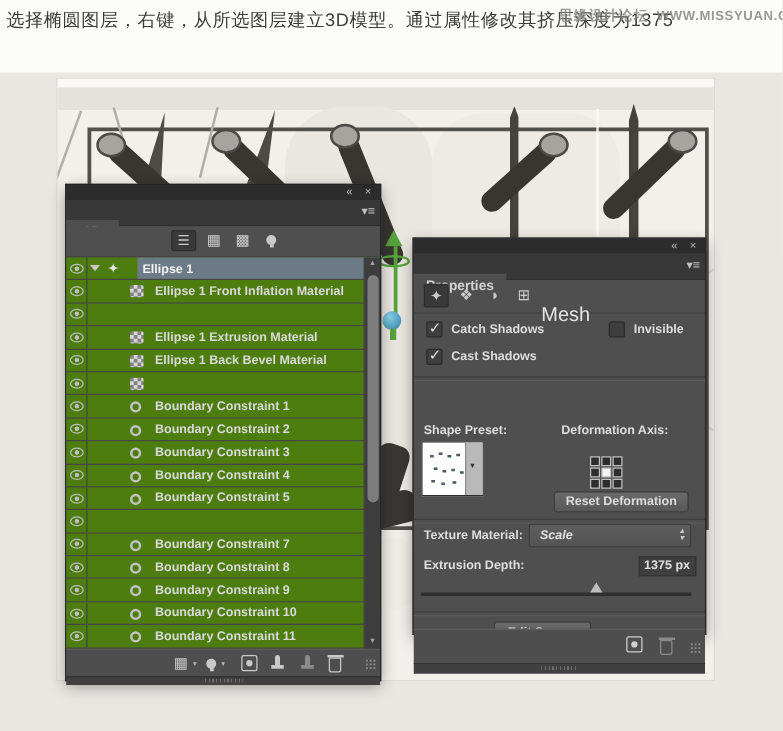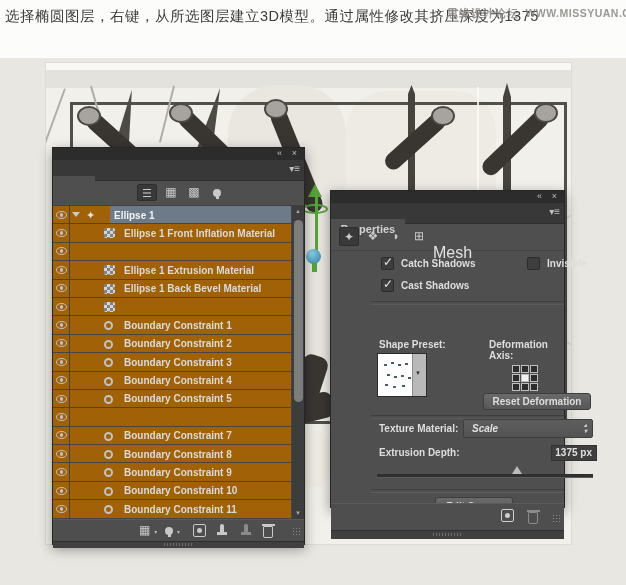--- a/index.html
+++ b/index.html
@@ -52,21 +52,21 @@
   .filters{position:relative;height:24px;background:#4f4f4f;border-bottom:1px solid #404040;}
   .fslot{position:absolute;top:3px;width:20px;height:17px;text-align:center;font-size:11px;line-height:17px;color:#c9c9c9;}
   .fslot.sel{background:#393939;border:1px solid #2d2d2d;border-radius:2px;box-sizing:border-box;}
   .fl-filter-whole-scene::before{content:"☰";}
   .fl-filter-meshes::before{content:"▦";font-size:12px;}
   .fl-filter-materials::before{content:"▩";font-size:12px;}
   .bulbdot{position:relative;display:inline-block;width:8px;height:8px;border-radius:50%;background:#c9c9c9;top:1px;}
   .bulbdot::after{content:"";position:absolute;left:2.5px;top:7px;width:3px;height:3px;background:#c9c9c9;}
 
   .list{position:relative;height:313px;background:#4c4c4c;}
-  .row{display:flex;height:18.4px;box-sizing:border-box;border-bottom:1px solid #454545;background:#a16207;}
+  .row{display:flex;height:18.4px;box-sizing:border-box;border-bottom:1px solid #454545;background:#4d7c0f;}
   .eyecell{width:16px;flex:none;border-right:1px solid #454545;display:flex;align-items:center;justify-content:center;}
   .eye{width:11px;height:8px;border:1px solid #bdbdbd;border-radius:50%;box-sizing:border-box;
        background:radial-gradient(circle at 50% 50%,#bdbdbd 0 1.6px,transparent 2px);}
   .rowbody{position:relative;flex:1;margin-right:13px;}
   .row .hl{position:absolute;left:40px;right:-13px;top:0;bottom:0;background:#6d7b89;}
   .expander{position:absolute;left:2px;top:6px;width:0;height:0;border-left:4px solid transparent;border-right:4px solid transparent;border-top:5px solid #c9c9c9;}
   .licon{position:absolute;top:3px;}
   .row.mesh .licon{left:16px;color:#e6e6e6;font-size:11px;line-height:12px;}
   .row.mesh .licon::before{content:"✦";}
   .row.material .licon{left:34px;top:4px;width:11px;height:10px;border-radius:2px;
@@ -101,21 +101,21 @@
   .pprops{left:330px;top:190px;width:235px;height:318px;}
   .pprops .p-tab{width:74px;}
   .modebar{position:relative;height:26px;border-bottom:1px solid #434343;}
   .mslot{position:absolute;top:3px;width:20px;height:19px;text-align:center;font-size:12px;line-height:19px;color:#c9c9c9;}
   .mslot.sel{background:#393939;border:1px solid #2d2d2d;border-radius:2px;box-sizing:border-box;}
   .mi-mesh::before{content:"✦";}
   .mi-deform::before{content:"❖";}
   .mi-cap::before{content:"◗";}
   .mi-coordinates::before{content:"⊞";}
   .modelabel{position:absolute;left:102px;top:20px;font-size:16px;font-weight:400;color:#e3e3e3;}
-  .pbody{position:relative;height:252px;margin-left:40px;}
+  .pbody{position:relative;height:252px;}
   .chk{position:absolute;display:flex;align-items:center;gap:7px;}
   .chkbox{width:13px;height:13px;background:#3e3e3e;border:1px solid #2b2b2b;border-radius:2px;box-sizing:border-box;position:relative;}
   .chk.on .chkbox::before{content:"✓";position:absolute;left:1px;top:-3px;font-size:12px;color:#e2e2e2;}
   .chklabel{font-size:10px;font-weight:600;color:#dedede;}
   .groove{position:absolute;left:0;right:0;height:2px;border-top:1px solid #3f3f3f;border-bottom:1px solid #5c5c5c;}
   .flabel{position:absolute;font-size:10px;font-weight:600;color:#dedede;}
   .shapethumb{position:absolute;left:6px;top:102px;width:50px;height:44px;border:1px solid #2b2b2b;background:#fdfdfd;box-sizing:border-box;}
   .shapestrip{position:absolute;right:0;top:0;bottom:0;width:13px;background:#b9b9b9;border-left:1px solid #8a8a8a;}
   .shapestrip::before{content:"▼";position:absolute;left:2px;top:16px;font-size:6px;color:#333;}
   .shapedots{position:absolute;left:6px;top:10px;width:3px;height:2px;background:#4a6b68;

